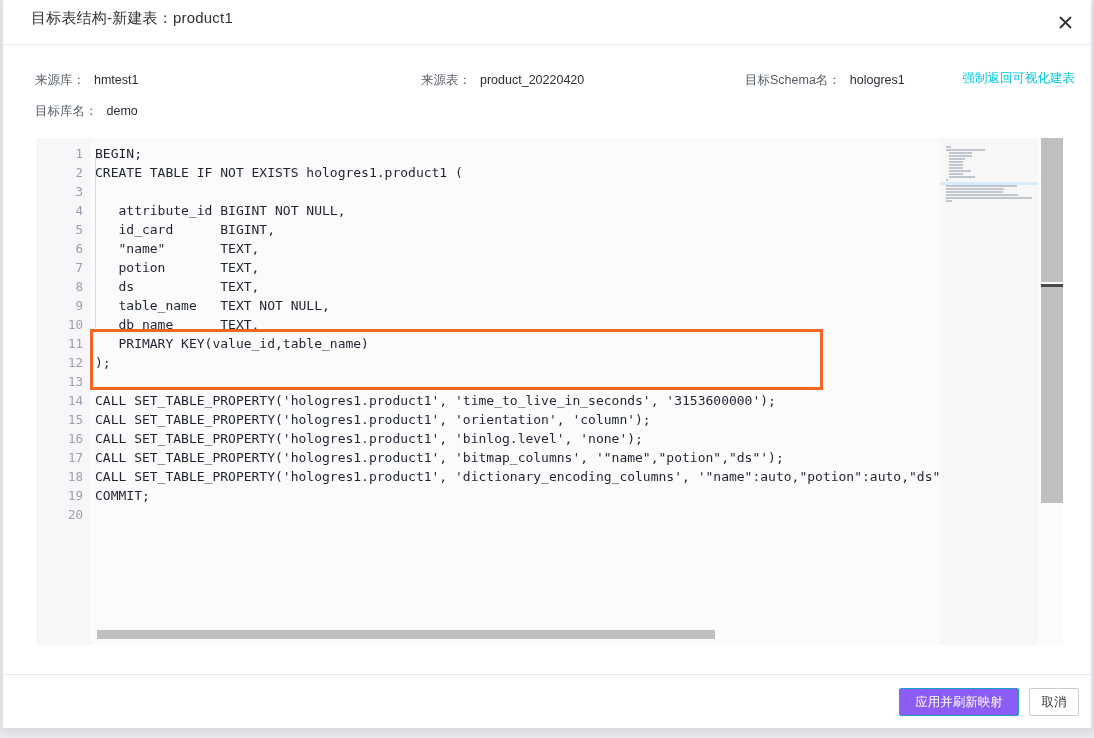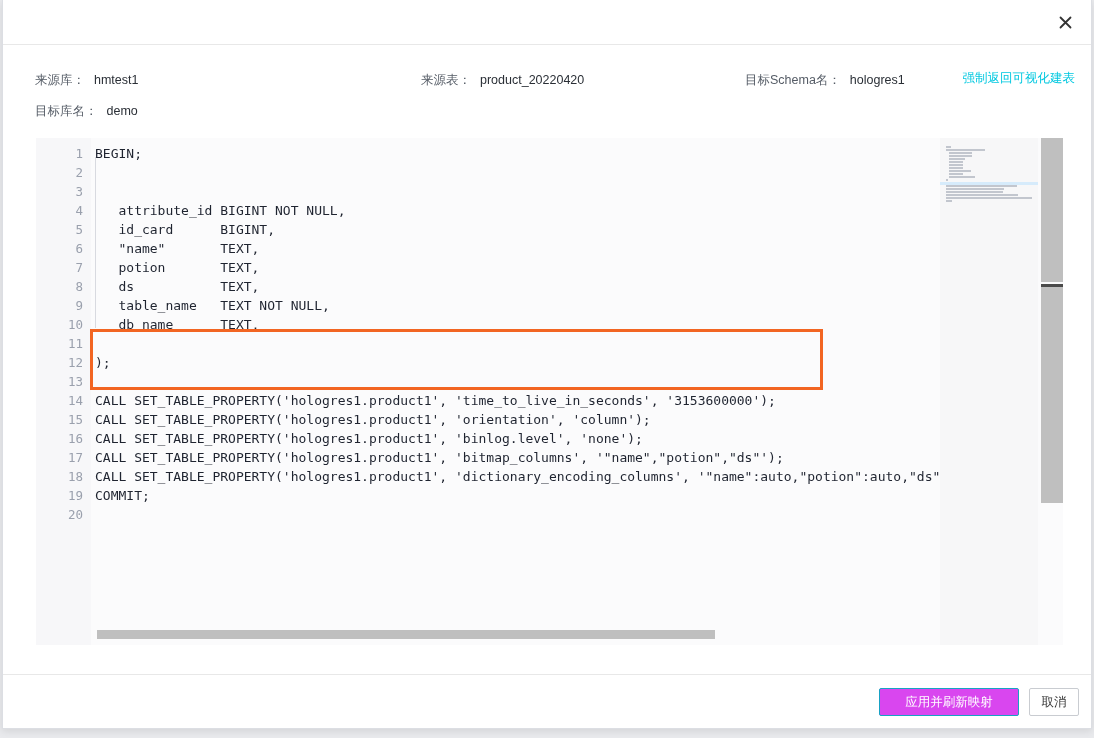--- a/index.html
+++ b/index.html
@@ -195,39 +195,40 @@
     top: 13px;
     height: 28px;
     border-radius: 2px;
     font-size: 12.5px;
     display: flex; align-items: center; justify-content: center;
     cursor: pointer;
     white-space: nowrap;
   }
   .btn-primary {
     right: 72px;
-    width: 140px;
-    background: #d946ef;
+    width: 120px;
+    background: #8b5cf6;
     color: #ffffff;
     border: 1px solid #17a2c4;
   }
   .btn-default {
     right: 12px;
     width: 50px;
     background: #ffffff;
     color: #333333;
     border: 1px solid #c9ccd1;
   }
 </style>
 </head>
 <body>
 
 <div class="dialog">
 
   <div class="dlg-header">
+    <div class="dlg-title">目标表结构-新建表：product1</div>
     <div class="close-btn">
       <svg width="13" height="13" viewBox="0 0 13 13" aria-hidden="true">
         <path d="M1.5 1.5 L11.5 11.5 M11.5 1.5 L1.5 11.5" stroke="#333" stroke-width="1.8" stroke-linecap="round"></path>
       </svg>
     </div>
   </div>
 
   <div class="meta">
     <div class="meta-field f-srcdb">
       <span class="meta-label">来源库：</span><span class="meta-value">hmtest1</span>
@@ -263,27 +264,29 @@
         <div class="gutter-num" style="top: 272px;">15</div>
         <div class="gutter-num" style="top: 291px;">16</div>
         <div class="gutter-num" style="top: 310px;">17</div>
         <div class="gutter-num" style="top: 329px;">18</div>
         <div class="gutter-num" style="top: 348px;">19</div>
         <div class="gutter-num" style="top: 367px;">20</div>
       </div>
     <div class="code-area">
       <div class="indent-guide"></div>
     <div class="code-line" style="top: 6px;">BEGIN;</div>
+        <div class="code-line" style="top: 25px;">CREATE TABLE IF NOT EXISTS hologres1.product1 (</div>
         <div class="code-line" style="top: 63px;">   attribute_id BIGINT NOT NULL,</div>
         <div class="code-line" style="top: 82px;">   id_card      BIGINT,</div>
         <div class="code-line" style="top: 101px;">   "name"       TEXT,</div>
         <div class="code-line" style="top: 120px;">   potion       TEXT,</div>
         <div class="code-line" style="top: 139px; text-align: center;">   ds           TEXT,</div>
         <div class="code-line" style="top: 158px;">   table_name   TEXT NOT NULL,</div>
         <div class="code-line" style="top: 177px;">   db_name      TEXT,</div>
+        <div class="code-line" style="top: 196px;">   PRIMARY KEY(value_id,table_name)</div>
         <div class="code-line" style="top: 215px;">);</div>
         <div class="code-line" style="top: 253px;">CALL SET_TABLE_PROPERTY('hologres1.product1', 'time_to_live_in_seconds', '3153600000');</div>
         <div class="code-line" style="top: 272px;">CALL SET_TABLE_PROPERTY('hologres1.product1', 'orientation', 'column');</div>
         <div class="code-line" style="top: 291px;">CALL SET_TABLE_PROPERTY('hologres1.product1', 'binlog.level', 'none');</div>
         <div class="code-line" style="top: 310px;">CALL SET_TABLE_PROPERTY('hologres1.product1', 'bitmap_columns', '"name","potion","ds"');</div>
         <div class="code-line" style="top: 329px;">CALL SET_TABLE_PROPERTY('hologres1.product1', 'dictionary_encoding_columns', '"name":auto,"potion":auto,"ds":au</div>
         <div class="code-line" style="top: 348px;">COMMIT;</div>
       </div>
     <div class="highlight-box" style="top: 191px; height: 61px; border-color: rgb(242, 101, 34);"></div>
 

